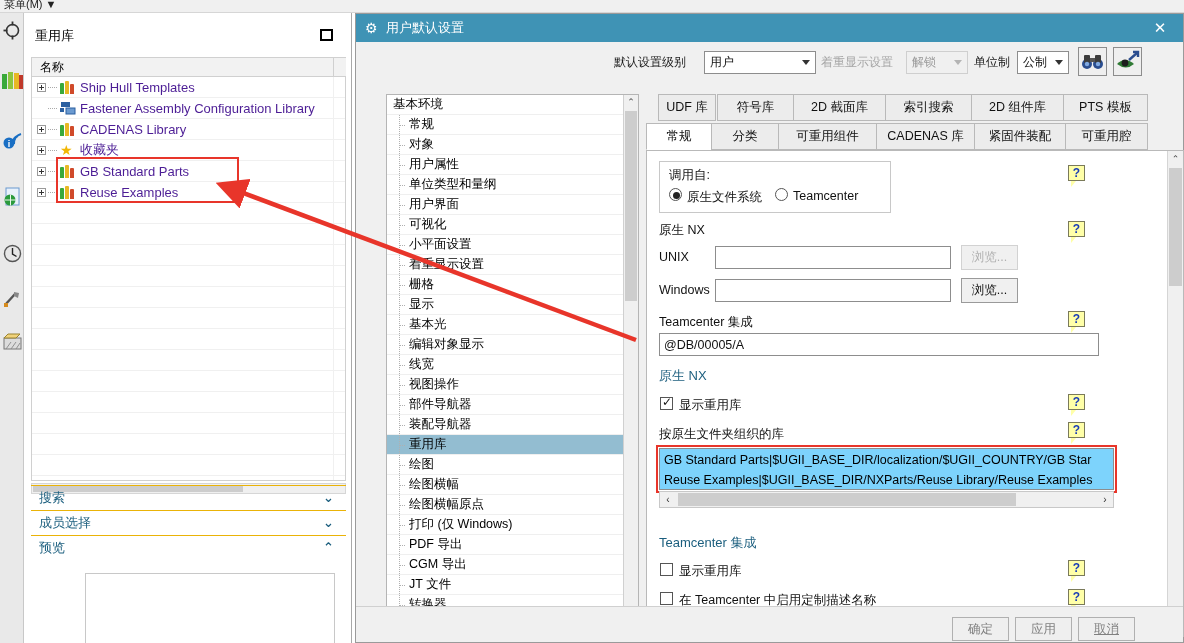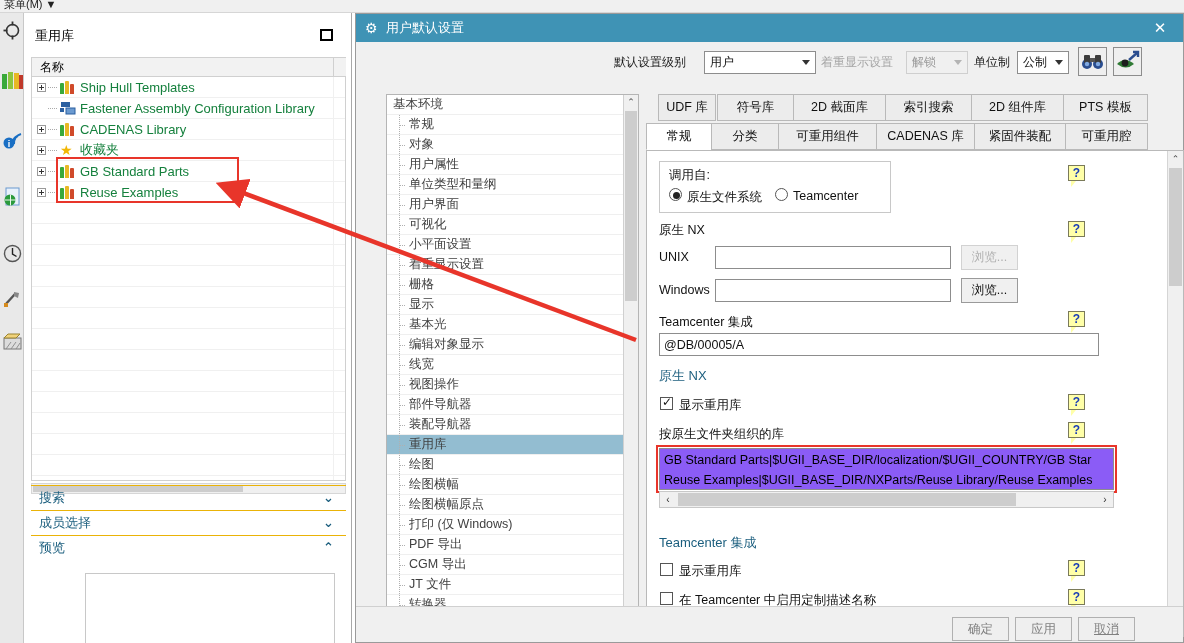--- a/index.html
+++ b/index.html
@@ -48,21 +48,21 @@
   .plus:after  { content:""; position:absolute; left:3px; top:1px; width:1px; height:5px; background:#333; }
   .plus.hidden { visibility:hidden; }
   .dots { width:9px; height:1px; border-top:1px dotted #aaa; margin-right:2px; flex:0 0 auto; }
   .ic { width:16px; height:14px; margin:0 4px 0 1px; flex:0 0 auto; position:relative; }
   .ic-books i { position:absolute; bottom:0; width:4px; border-radius:1px 1px 0 0; }
   .ic-books i:nth-child(1){ left:0px; height:11px; background:#3aa93a; }
   .ic-books i:nth-child(2){ left:5px; height:13px; background:#e8b824; }
   .ic-books i:nth-child(3){ left:10px; height:10px; background:#d04a2a; }
   .ic-star { color:#f2b705; font-size:14px; line-height:14px; }
   .ic-fast { color:#2a5fa0; font-size:12px; line-height:14px; }
-  .tr-label { white-space:nowrap; color:#15803d; }
+  .tr-label { white-space:nowrap; color:#4c1d95; }
   #redbox { position:absolute; left:31px; top:144px; width:183px; height:46px;
             border:2px solid #e8352a; pointer-events:none; }
   #arrow { position:absolute; left:0; top:0; width:1184px; height:643px; pointer-events:none; }
   #tree-hscroll { position:absolute; left:6px; top:470px; width:315px; height:11px;
                   background:#f0f0f0; border:1px solid #d6d6d6; }
   #tree-hscroll b { position:absolute; left:1px; top:1px; width:210px; height:7px; background:#cdcdcd; display:block; }
   .acc { position:absolute; left:6px; width:315px; height:24px; border-top:1px solid #eab308;
          font-size:13px; color:#1b5e7e; line-height:23px; padding-left:8px; }
   .acc .chev { position:absolute; right:12px; top:0; font-size:13px; color:#1b5e7e; font-weight:bold; }
   #preview-box { position:absolute; left:60px; top:560px; width:250px; height:82px; border:1px solid #c8c8c8; background:#fff; }
@@ -80,21 +80,21 @@
   .combo { position:absolute; height:23px; background:#fff; border:1px solid #8d8d8d; font-size:12px;
            line-height:21px; padding-left:5px; color:#111; }
   .combo .car { position:absolute; right:5px; top:8px; width:0; height:0;
                 border-left:4px solid transparent; border-right:4px solid transparent; border-top:5px solid #333; }
   .combo.dis { background:#f0f0f0; border-color:#cfcfcf; color:#9a9a9a; }
   .combo.dis .car { border-top-color:#b4b4b4; }
   .tbtn { position:absolute; width:29px; height:29px; background:#efefef; border:1px solid #8d8d8d; }
   
   #nav { position:absolute; left:30px; top:80px; width:253px; height:543px;
          border:1px solid #b5b5b5; background:#fff; overflow:hidden; }
-  .nv-row { position:relative; height:20px; line-height:19px; font-size:12.5px; color:#404040;
+  .nv-row { position:relative; height:20px; line-height:19px; font-size:12.5px; color:#000000;
             border-bottom:1px solid #efefef; padding-left:6px; white-space:nowrap; }
   .nv-row.child { padding-left:22px; }
   .nv-row.child:before { content:""; position:absolute; left:12px; top:0; bottom:0; border-left:1px dotted #b0b0b0; }
   .nv-row.child:after  { content:""; position:absolute; left:12px; top:10px; width:6px; border-top:1px dotted #b0b0b0; }
   .nv-row.sel { background:#93bdd1; }
   #nav-sb { position:absolute; right:0; top:0; width:15px; height:541px; background:#f0f0f0; border-left:1px solid #d0d0d0; }
   #nav-sb .ar { position:absolute; left:0; width:14px; height:15px; background:#f0f0f0; text-align:center;
                 font-size:9px; line-height:15px; color:#444; }
   #nav-sb .thumb { position:absolute; left:1px; top:16px; width:12px; height:190px; background:#cdcdcd; }
   
@@ -119,21 +119,21 @@
          font-size:12.5px; line-height:23px; text-align:center; color:#111; }
   .btn.dis { color:#b0b0b0; border-color:#d2d2d2; }
   .radio { position:absolute; width:13px; height:13px; border:1px solid #555; border-radius:50%; background:#fff; }
   .radio.on:after { content:""; position:absolute; left:3px; top:3px; width:7px; height:7px; background:#222; border-radius:50%; }
   .chk { position:absolute; width:13px; height:13px; border:1px solid #555; background:#fff; }
   .chk.on:after { content:"✓"; position:absolute; left:1px; top:-3px; font-size:12px; color:#111; }
   .help { position:absolute; width:17px; height:16px; background:#ffffa8; border:1px solid #7a7a5a;
           color:#1a3db5; font-weight:bold; font-size:12px; text-align:center; line-height:14px; }
   .help:after { content:""; position:absolute; left:2px; top:15px; border-left:5px solid #ffffa8;
                 border-bottom:6px solid transparent; }
-  #pathbox { position:absolute; left:12px; top:297px; width:455px; height:42px; border:1px solid #8d8d8d; background:#8b5cf6;
+  #pathbox { position:absolute; left:12px; top:297px; width:455px; height:42px; border:1px solid #8d8d8d; background:#7dd3fc;
              font-size:12.5px; line-height:20px; padding:1px 0 0 4px; overflow:hidden; white-space:nowrap; }
   #pathred { position:absolute; left:9px; top:294px; width:461px; height:48px; border:2px solid #e8352a; pointer-events:none; }
   #path-hs { position:absolute; left:12px; top:340px; width:455px; height:17px; background:#f0f0f0; border:1px solid #c8c8c8; }
   #path-hs .a { position:absolute; top:0; width:16px; height:15px; text-align:center; font-size:10px; line-height:15px; color:#333; }
   #path-hs .t { position:absolute; left:18px; top:1px; width:338px; height:13px; background:#cdcdcd; }
   #dlg-btns { position:absolute; left:0; bottom:0; width:827px; height:36px; background:#f0f0f0; border-top:1px solid #d0d0d0; }
   .dbtn { position:absolute; top:10px; width:57px; height:24px; background:#efefef; border:1px solid #b0b0b0;
           font-size:12.5px; line-height:22px; text-align:center; color:#808080; }
 </style>
 </head>

